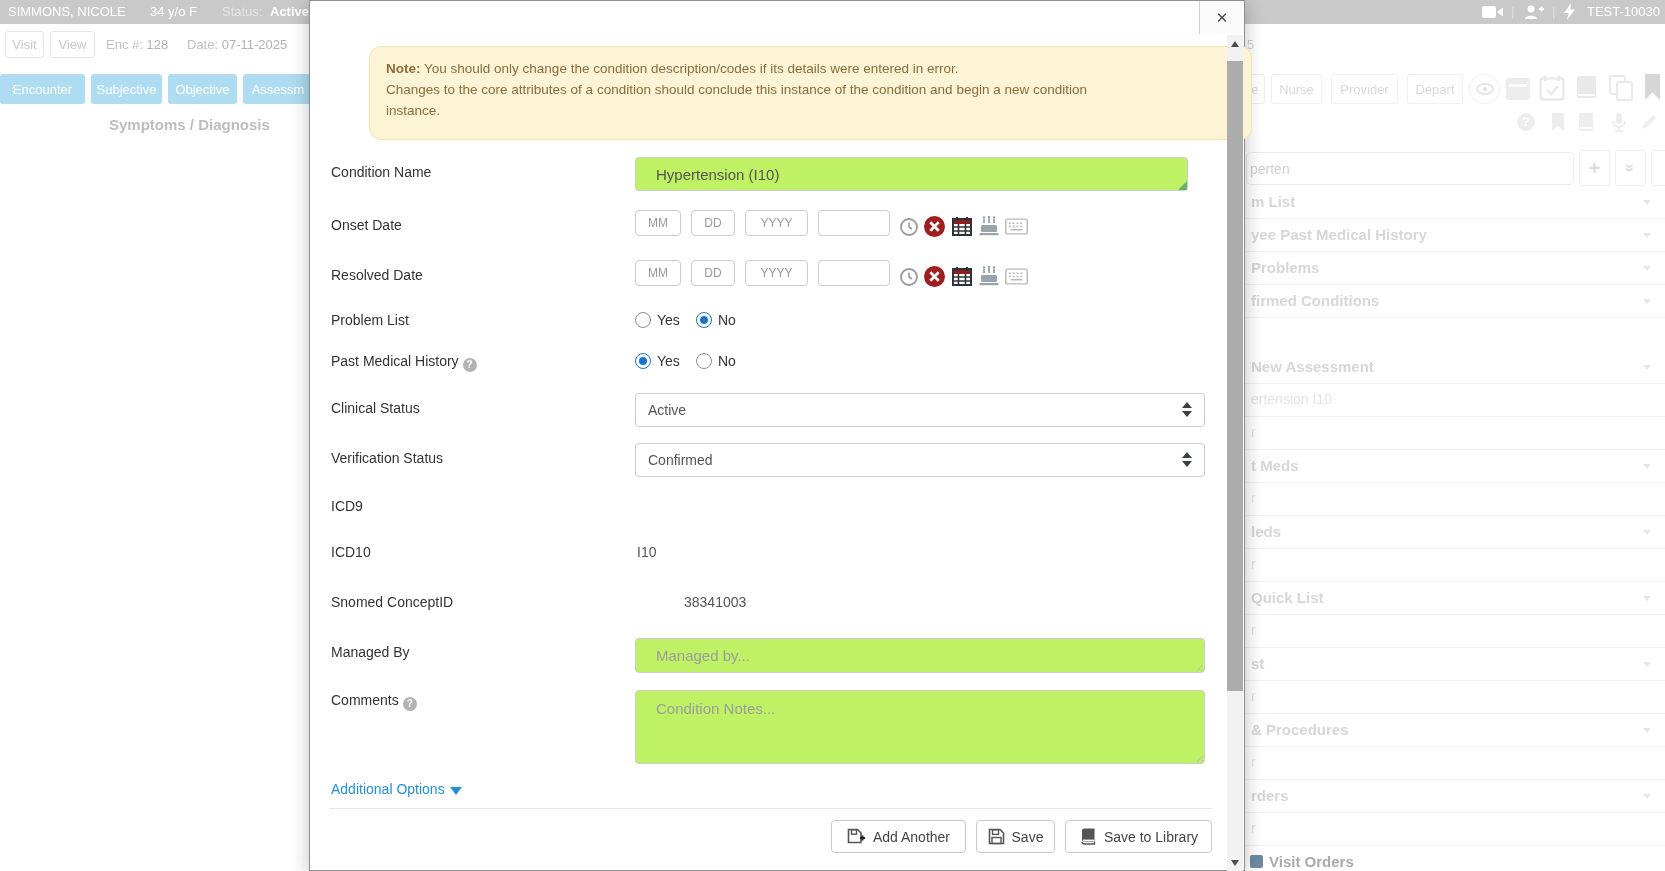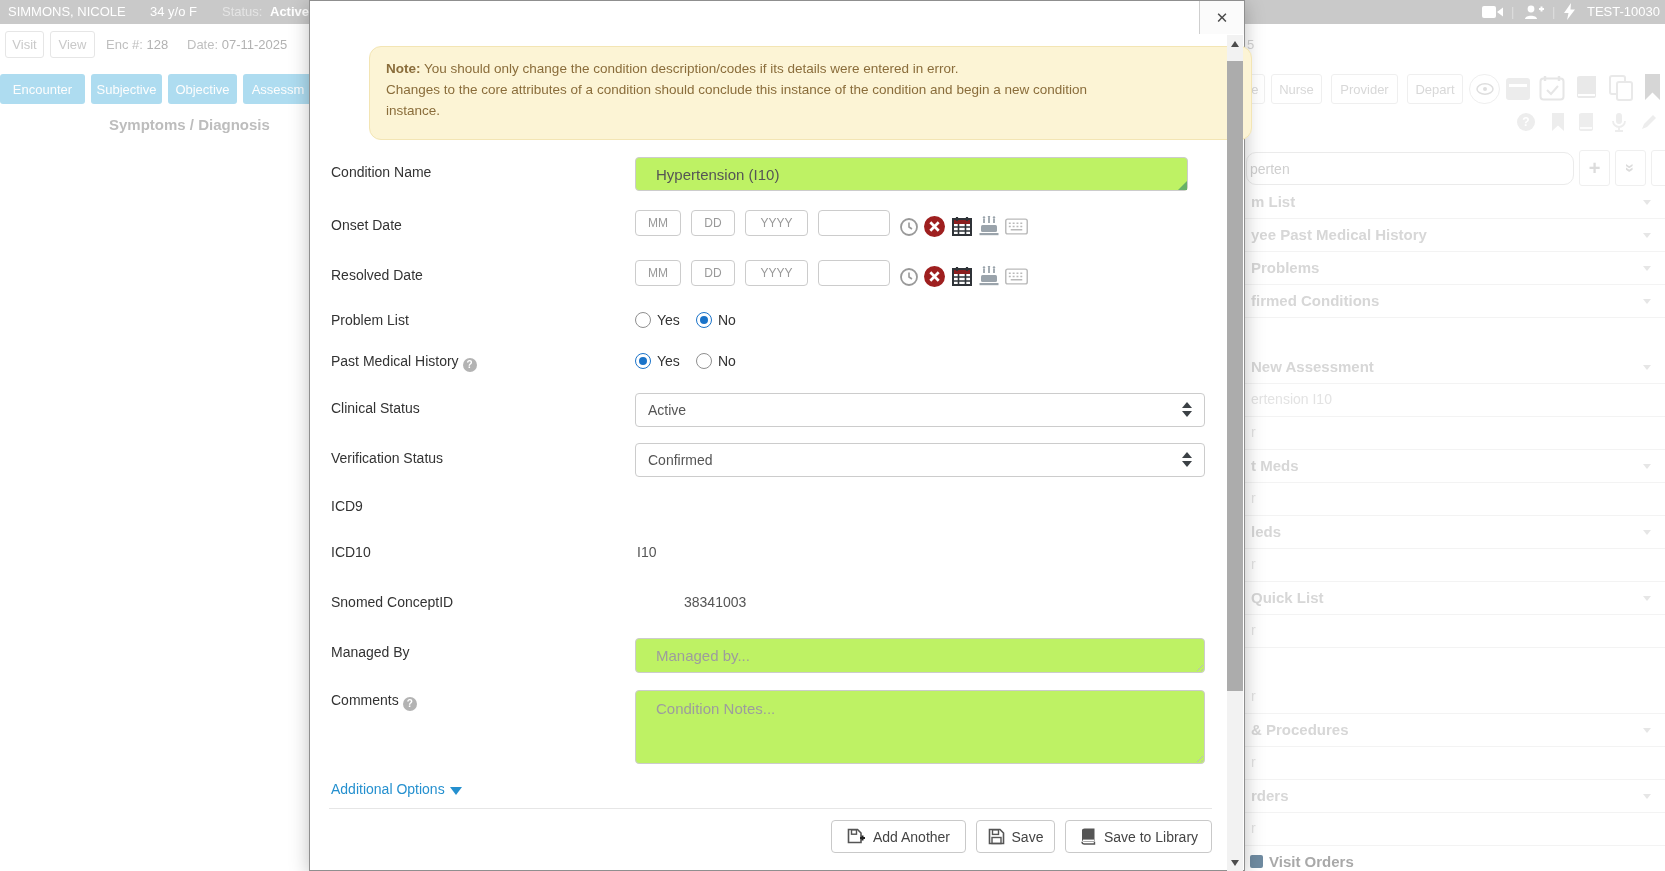--- a/index.html
+++ b/index.html
@@ -16,21 +16,21 @@
             font-size:13px;display:flex;align-items:center;justify-content:center;box-sizing:border-box;}
   .fadetext{position:absolute;color:#bfbfbf;font-size:13px;white-space:nowrap;}
   .bluetab{position:absolute;top:74px;height:30px;background:#aedcf0;border-radius:3px;color:#fdfdfd;
            font-size:13px;display:flex;align-items:center;justify-content:center;box-sizing:border-box;}
   .fadebtn{position:absolute;top:74px;height:30px;background:#fff;border:1px solid #efefef;border-radius:3px;
            color:#d8d8d8;font-size:13px;display:flex;align-items:center;justify-content:center;box-sizing:border-box;}
   .section-title{position:absolute;left:109px;top:116px;font-size:15px;font-weight:bold;color:#bdbdbd;}
   .faint-ico{position:absolute;top:112px;width:20px;height:20px;}
 
   .search-ghost{position:absolute;left:1246px;top:152px;width:328px;height:33px;border:1px solid #ebebeb;
-                border-radius:10px;box-sizing:border-box;color:#cfcfcf;font-size:14px;display:flex;align-items:center;
+                border-radius:5px;box-sizing:border-box;color:#cfcfcf;font-size:14px;display:flex;align-items:center;
                 padding-left:3px;background:#fff;}
   .ghost-sq{position:absolute;top:150px;height:36px;background:#fff;border:1px solid #efefef;border-radius:3px;
             box-sizing:border-box;display:flex;align-items:center;justify-content:center;color:#dcdcdc;}
   .side-row{position:absolute;left:1245px;width:420px;height:33px;border-bottom:1px solid #f3f3f3;box-sizing:border-box;}
   .side-label{position:absolute;left:6px;top:7px;font-size:15px;font-weight:bold;color:#d7d7d7;white-space:nowrap;}
   .side-row.light .side-label{font-weight:normal;font-size:14px;color:#e3e3e3;}
   .side-row.darker .side-label{color:#a9a9a9;left:24px;}
   .side-caret{position:absolute;right:14px;top:14px;width:0;height:0;border-left:4px solid transparent;
               border-right:4px solid transparent;border-top:5px solid #e6e6e6;}
   .side-ico{position:absolute;left:5px;top:9px;width:13px;height:13px;background:#6f8ba1;border-radius:2px;}
@@ -251,20 +251,24 @@
   <div class="side-row light" style="top:549px;">
       <span class="side-label">r</span>
     </div>
   <div class="side-row" style="top:582px;">
       <span class="side-label">Quick List</span>
       <span class="side-caret"></span>
     </div>
   <div class="side-row light" style="top:615px;">
       <span class="side-label">r</span>
     </div>
+  <div class="side-row" style="top:648px;">
+      <span class="side-label">st</span>
+      <span class="side-caret"></span>
+    </div>
   <div class="side-row light" style="top:681px;">
       <span class="side-label">r</span>
     </div>
   <div class="side-row" style="top:714px;">
       <span class="side-label">&amp; Procedures</span>
       <span class="side-caret"></span>
     </div>
   <div class="side-row light" style="top:747px;">
       <span class="side-label">r</span>
     </div>

